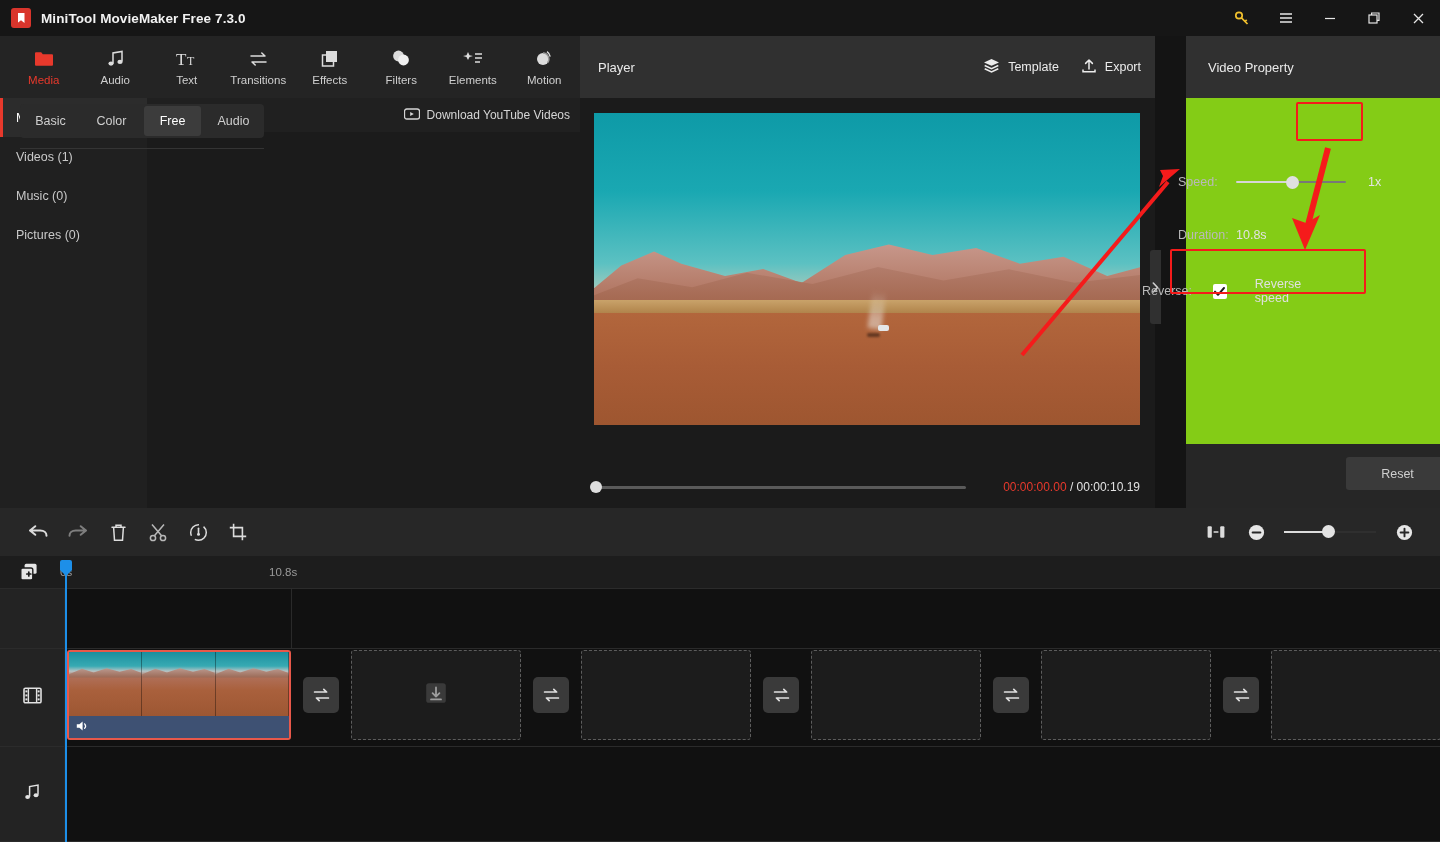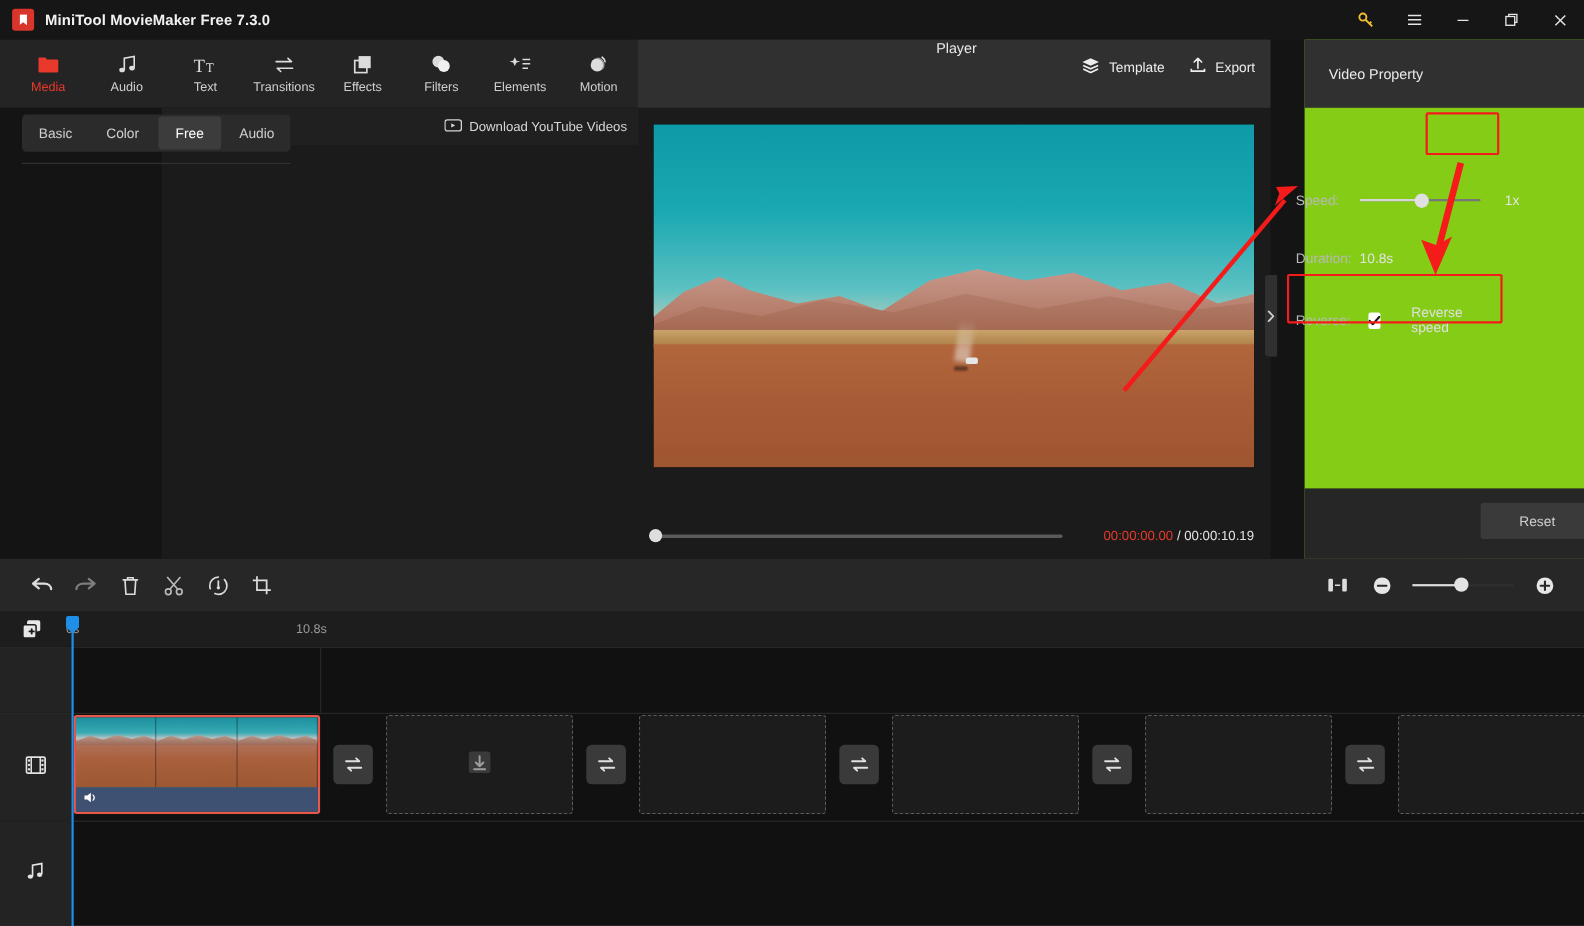--- a/index.html
+++ b/index.html
@@ -99,21 +99,21 @@
     position: absolute; right: 0; bottom: 0; width: 36px; height: 26px;
     background: #e8392c; display: flex; align-items: center; justify-content: center;
   }
 
   
   .playerpane {
     position: absolute; top: 36px; left: 580px; width: 575px; height: 472px;
     background: #1b1b1b;
   }
   .player-head {
-    height: 62px; background: #303030; display: flex; align-items: center; padding: 0 14px 0 18px; flex-direction: column;
+    height: 62px; background: #303030; display: flex; align-items: center; padding: 0 14px 0 18px;
   }
   .player-title { font-size: 13px; color: #eaeaea; }
   .ph-actions { margin-left: auto; display: flex; align-items: center; gap: 22px; }
   .ph-btn { display: flex; align-items: center; gap: 8px; font-size: 12.5px; color: #ececec; }
   .video-wrap {
     position: absolute; top: 77px; left: 14px; width: 546px; height: 312px;
     background: #000; overflow: hidden;
   }
   .vid-sky { position: absolute; inset: 0 0 44% 0; background: linear-gradient(#0e9aa7 0%, #1aa8b2 45%, #5cc1c2 86%, #9cc9bd 100%); }
   .vid-mtn {
@@ -351,20 +351,34 @@
         <svg width="20" height="19" viewBox="0 0 20 19">
             <circle cx="9" cy="10" r="6" fill="#dcdcdc"></circle>
             <path d="M9 4a6 6 0 014.5 9.8" fill="none" stroke="#9a9a9a" stroke-width="1.4"></path>
             <path d="M13 2.6a7.6 7.6 0 013.2 5" fill="none" stroke="#dcdcdc" stroke-width="1.4"></path>
           </svg>
       </span>
       <span>Motion</span>
     </div>
   </div>
 
+  <div class="leftpane">
+    <div class="side-item active">
+      <span>My Album (1)</span>
+    </div>
+    <div class="side-item">
+      <span>Videos (1)</span>
+    </div>
+    <div class="side-item">
+      <span>Music (0)</span>
+    </div>
+    <div class="side-item">
+      <span>Pictures (0)</span>
+    </div>
+  </div>
 
   <div class="mediapane">
     <div class="media-head">
       <div class="search-box">
         <span>
           <svg width="12" height="12" viewBox="0 0 12 12">
               <circle cx="5" cy="5" r="3.4" fill="none" stroke="#8d8d8d" stroke-width="1.4"></circle>
               <path d="M7.6 7.6L11 11" stroke="#8d8d8d" stroke-width="1.4"></path>
             </svg>
         </span>
@@ -510,21 +524,21 @@
       <div class="sp-knob"></div>
     </div>
     <span class="sp-val">1x</span>
   </div>
 
   <div class="row" style="left:1178px; top:215px;">
     <span class="lbl">Duration:</span>
     <span class="dur-val">10.8s</span>
   </div>
 
-  <div class="row" style="left:1178px; top:264px;gap:16px;">
+  <div class="row" style="left:1142px; top:264px;gap:16px;">
     <span class="lbl">Reverse:</span>
     <span class="chk">
       <svg width="11" height="9" viewBox="0 0 11 9">
           <path d="M1 4.6l3 3.2L10 1" fill="none" stroke="#1c1c1c" stroke-width="1.9" stroke-linecap="round" stroke-linejoin="round"></path>
         </svg>
     </span>
     <span class="chk-lbl">Reverse speed</span>
   </div>
   <div class="hl-reverse"></div>
 

